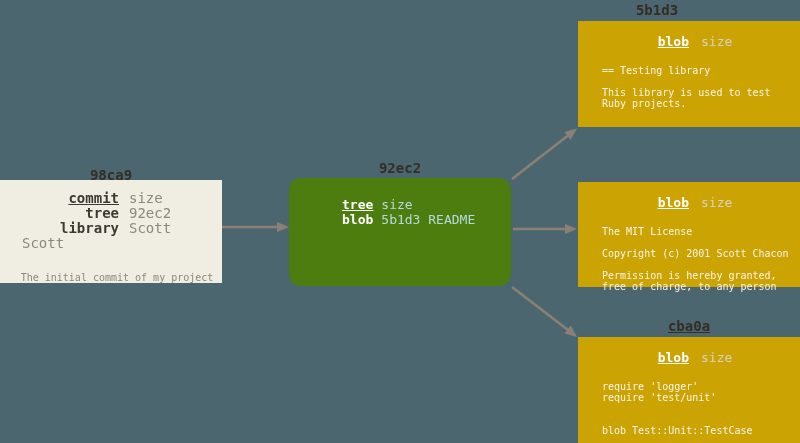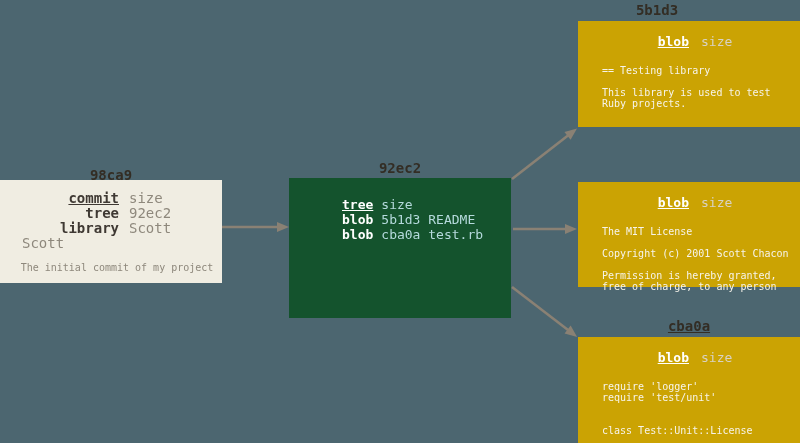--- a/index.html
+++ b/index.html
@@ -9,32 +9,32 @@
     overflow:hidden;
   }
   .arrows{position:absolute;left:0;top:0;width:800px;height:443px;}
 
   .hash-label{
     position:absolute;width:222px;text-align:center;
     font-size:14px;line-height:14px;font-weight:bold;color:#332D24;
   }
   .box{position:absolute;width:222px;box-sizing:border-box;padding-left:12px;}
   .commit-box{left:0;top:180px;height:103px;background:#F0EDE2;}
-  .tree-box{left:289px;top:178px;height:140px;background:#14532d;}
+  .tree-box{left:289px;top:178px;height:108px;background:#4d7c0f;border-radius:12px;}
   .blob-box{left:578px;background:#CBA303;}
   .blob-box.b0{top:21px;height:106px;}
   .blob-box.b1{top:182px;height:105px;}
   .blob-box.b2{top:337px;height:106px;}
 
   
   .commit-rows{padding-top:11px;}
   .crow{display:flex;font-size:14px;line-height:15px;}
   .clabel{width:107px;text-align:right;font-weight:bold;color:#3F3933;}
   .cvalue{margin-left:10px;color:#8E887C;}
-  .commit-msg{margin-top:11px;text-align:center;font-size:10px;line-height:11px;color:#8E887C;}
+  .commit-msg{margin-top:21px;text-align:center;font-size:10px;line-height:11px;color:#8E887C;}
 
   
   .tree-rows{padding:19px 0 0 41px;}
   .trow{font-size:13px;line-height:15px;}
   .kw{font-weight:bold;color:#FFFFFF;}
   .rest{color:#B5DADC;padding-left:8px;}
   .u{text-decoration:underline;}
 
   
   .blob-head{padding-top:13px;text-align:center;font-size:13px;line-height:15px;}
@@ -89,23 +89,20 @@
   </div>
 
   <div class="box tree-box">
     <div class="tree-rows">
       <div class="trow">
         <span class="kw u">tree</span><span class="rest">size</span>
       </div>
       <div class="trow">
         <span class="kw">blob</span><span class="rest">5b1d3 README</span>
       </div>
-      <div class="trow">
-        <span class="kw">blob</span><span class="rest">cba0a test.rb</span>
-      </div>
     </div>
   </div>
 
   <div class="box blob-box b0">
     <div class="blob-head">
       <span class="blob-type">blob</span><span class="blob-size">size</span>
     </div>
     <div class="blob-body">== Testing library
 
 This library is used to test
@@ -125,16 +122,16 @@
   </div>
 
   <div class="box blob-box b2">
     <div class="blob-head">
       <span class="blob-type">blob</span><span class="blob-size">size</span>
     </div>
     <div class="blob-body">require 'logger'
 require 'test/unit'
 
 
-class Test::Unit::License</div>
+blob Test::Unit::TestCase</div>
   </div>
 
 </div>
 
 </body></html>

